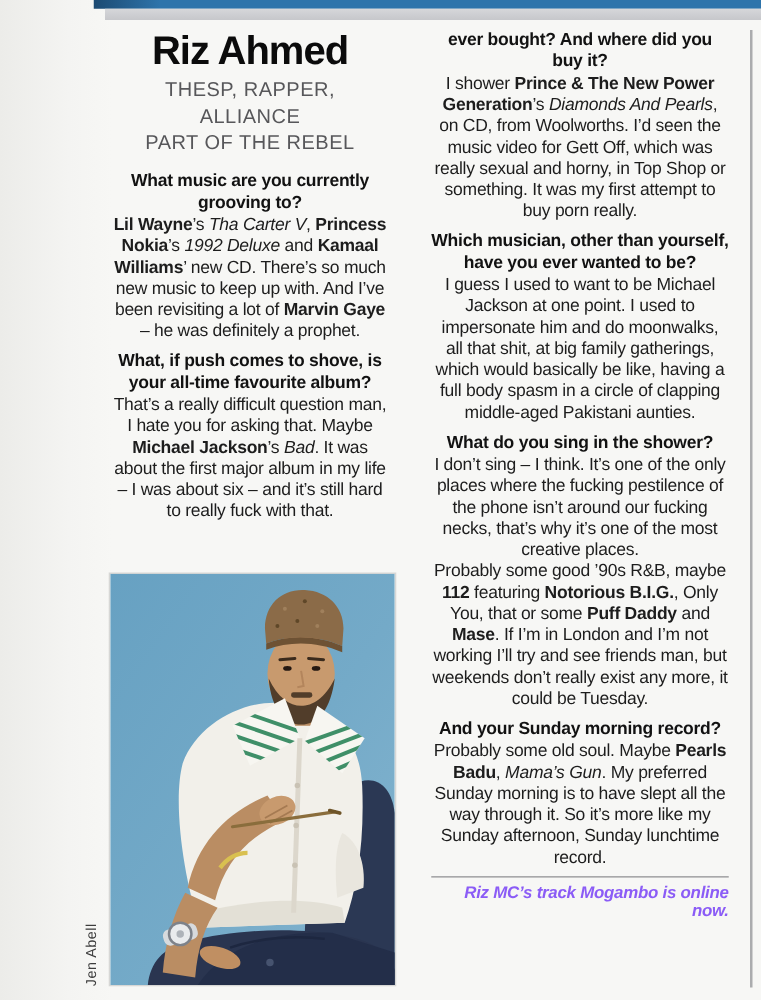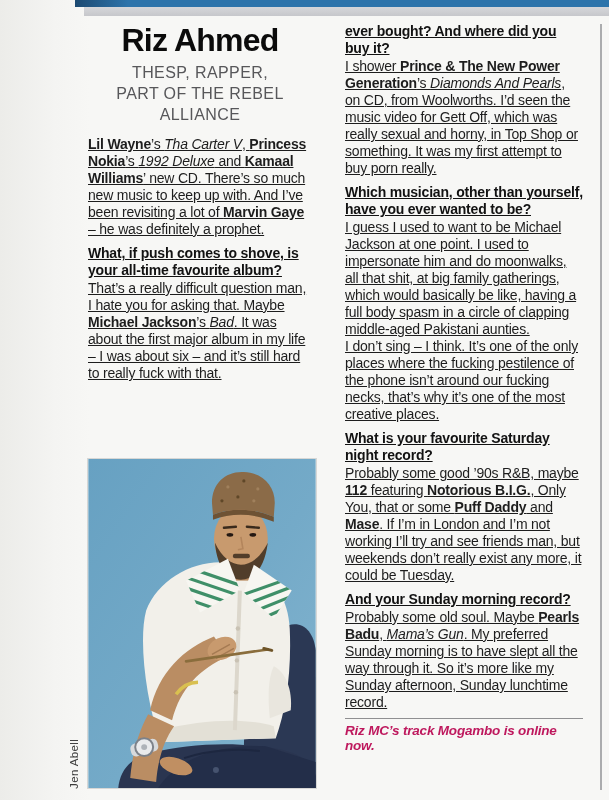--- a/index.html
+++ b/index.html
@@ -19,66 +19,67 @@
   
   .col-left{position:absolute;left:88px;top:22px;width:224px;}
   .col-right{position:absolute;left:345px;top:23px;width:238px;}
 
   .page-title{font-size:32px;font-weight:700;letter-spacing:-0.8px;color:#0b0b0b;
     text-align:center;line-height:36px;margin:0 0 4px 0;}
   .subtitle{font-size:16px;line-height:21px;color:var(--subtitle-gray,#57575a);
     text-align:center;letter-spacing:0.4px;font-weight:400;}
   .article{margin-top:11px;}
 
-  p.q,p.a{font-size:14px;line-height:17px;letter-spacing:-0.2px;text-align:left;text-decoration:underline;}
+  p.q,p.a{font-size:14px;line-height:17px;letter-spacing:-0.2px;text-align:center;}
   p.q{font-weight:700;color:#121212;margin:7px 0 1px 0;}
   .article p.q:first-child,.col-right p.q:first-child{margin-top:0;}
   p.a{font-weight:400;color:var(--body-text,#1d1d1d);margin:0;}
   span.b{font-weight:700;}
   span.i{font-style:italic;}
 
   .footer-note{border-top:1px solid #8f8f91;margin-top:7px;padding-top:4px;
-    font-style:italic;font-weight:700;font-size:13.5px;letter-spacing:-0.2px;color:#be185d;}
+    font-style:italic;font-weight:700;font-size:13.5px;letter-spacing:-0.2px;color:#8b5cf6;text-align:right;}
 
   .photo{position:absolute;left:88px;top:459px;width:228px;height:329px;
     box-shadow:0 0 0 1px rgba(120,120,120,0.25);}
   .photo svg{display:block;width:100%;height:100%;}
 
   .credit{position:absolute;left:68px;top:789px;transform:rotate(-90deg);
     transform-origin:0 0;font-size:11.5px;color:#3c3c3c;letter-spacing:0.4px;white-space:nowrap;}
 </style>
 </head>
 <body style="--top-bar-blue: #2d74ab; --top-bar-gray: #c6c7cb; --subtitle-gray: #57575a; --body-text: #1d1d1d;">
 
 <div class="bar-blue"></div>
 <div class="bar-gray"></div>
 <div class="rule-v"></div>
 
 <div class="col-left">
   <h1 class="page-title">Riz Ahmed</h1>
   <div class="subtitle">
     <div>THESP, RAPPER,</div>
+    <div>ALLIANCE</div>
     <div>PART OF THE REBEL</div>
-    <div>ALLIANCE</div>
   </div>
   <div class="article">
+      <p class="q"><span class="b">What music are you currently grooving to?</span></p>
       <p class="a"><span class="b">Lil Wayne</span><span class="n">’s </span><span class="i">Tha Carter V</span><span class="n">, </span><span class="b">Princess Nokia</span><span class="n">’s </span><span class="i">1992 Deluxe</span><span class="n"> and </span><span class="b">Kamaal Williams</span><span class="n">’ new CD. There’s so much new music to keep up with. And I’ve been revisiting a lot of </span><span class="b">Marvin Gaye</span><span class="n"> – he was definitely a prophet.</span></p>
       <p class="q"><span class="b">What, if push comes to shove, is your all-time favourite album?</span></p>
       <p class="a"><span class="n">That’s a really difficult question man, I hate you for asking that. Maybe </span><span class="b">Michael Jackson</span><span class="n">’s </span><span class="i">Bad</span><span class="n">. It was about the first major album in my life – I was about six – and it’s still hard to really fuck with that.</span></p>
     </div>
 </div>
 
 <div class="col-right">
   <div>
       <p class="q"><span class="b">ever bought? And where did you buy it?</span></p>
       <p class="a"><span class="n">I shower </span><span class="b">Prince &amp; The New Power Generation</span><span class="n">’s </span><span class="i">Diamonds And Pearls</span><span class="n">, on CD, from Woolworths. I’d seen the music video for Gett Off, which was really sexual and horny, in Top Shop or something. It was my first attempt to buy porn really.</span></p>
       <p class="q"><span class="b">Which musician, other than yourself, have you ever wanted to be?</span></p>
       <p class="a"><span class="n">I guess I used to want to be Michael Jackson at one point. I used to impersonate him and do moonwalks, all that shit, at big family gatherings, which would basically be like, having a full body spasm in a circle of clapping middle-aged Pakistani aunties.</span></p>
+      <p class="q"><span class="b">What do you sing in the shower?</span></p>
       <p class="a"><span class="n">I don’t sing – I think. It’s one of the only places where the fucking pestilence of the phone isn’t around our fucking necks, that’s why it’s one of the most creative places.</span></p>
-      <p class="q"><span class="b">What is your favourite Saturday night record?</span></p>
       <p class="a"><span class="n">Probably some good ’90s R&amp;B, maybe </span><span class="b">112</span><span class="n"> featuring </span><span class="b">Notorious B.I.G.</span><span class="n">, Only You, that or some </span><span class="b">Puff Daddy</span><span class="n"> and </span><span class="b">Mase</span><span class="n">. If I’m in London and I’m not working I’ll try and see friends man, but weekends don’t really exist any more, it could be Tuesday.</span></p>
       <p class="q"><span class="b">And your Sunday morning record?</span></p>
       <p class="a"><span class="n">Probably some old soul. Maybe </span><span class="b">Pearls Badu</span><span class="n">, </span><span class="i">Mama’s Gun</span><span class="n">. My preferred Sunday morning is to have slept all the way through it. So it’s more like my Sunday afternoon, Sunday lunchtime record.</span></p>
     </div>
   <div class="footer-note">Riz MC’s track Mogambo is online now.</div>
 </div>
 
 <div class="photo">
   <svg viewBox="0 0 228 330" xmlns="http://www.w3.org/2000/svg">
     <defs>

